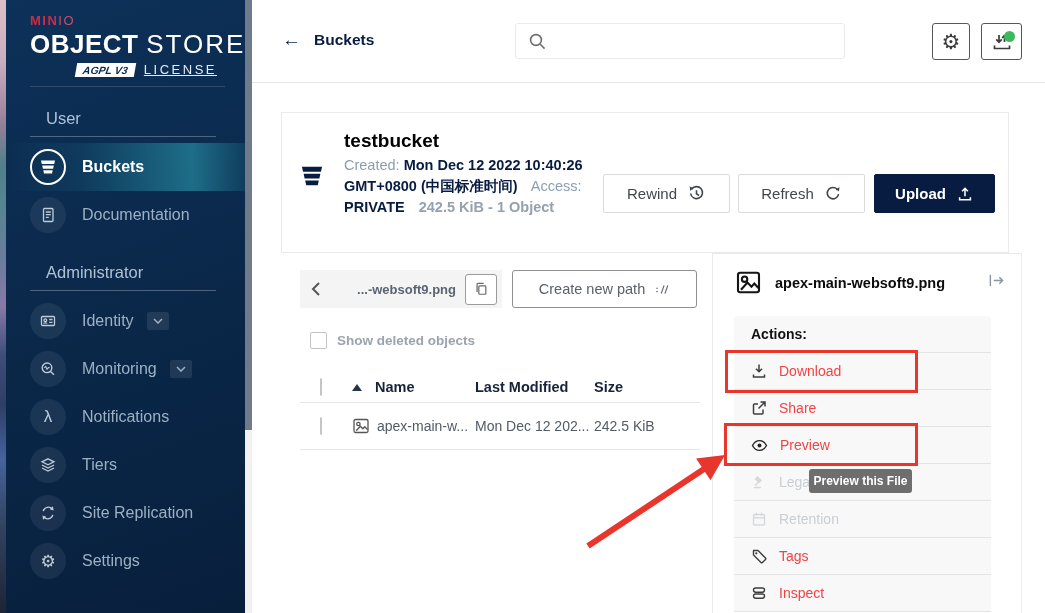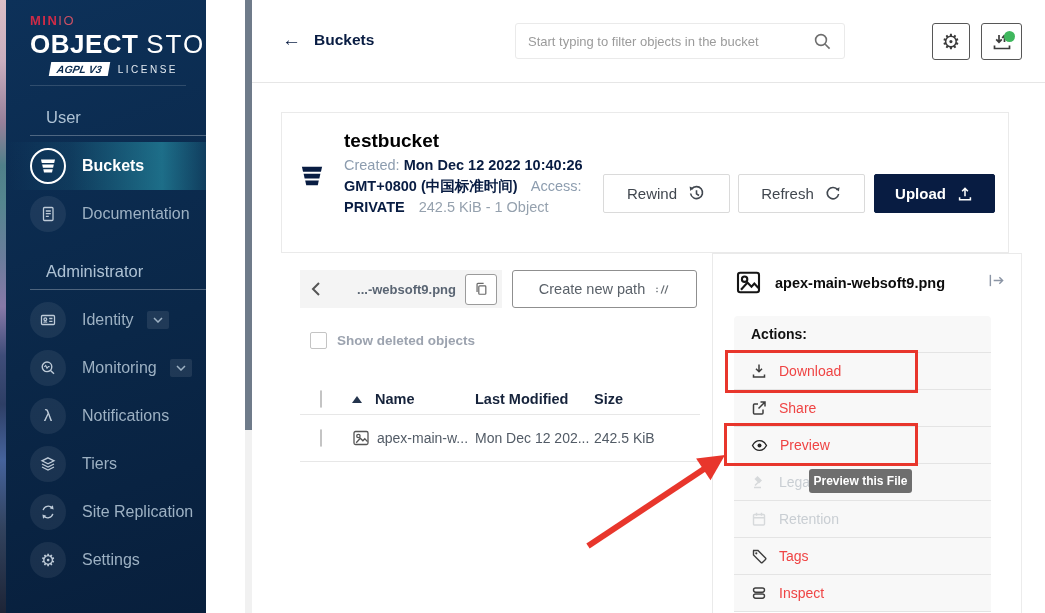--- a/index.html
+++ b/index.html
@@ -6,32 +6,32 @@
   html,body { width:1045px; height:613px; overflow:hidden; background:#fff;
               font-family:"Liberation Sans", sans-serif; }
   .screen { position:relative; width:1045px; height:613px; background:#fff; overflow:hidden; }
 
   
   .bg-sliver { position:absolute; left:0; top:0; width:6px; height:613px;
     background:linear-gradient(180deg,#dcbfc6 0%,#c9aebf 10%,#97809a 20%,#50808a 27%,#55868f 33%,
       #6a7d9c 42%,#8779a8 50%,#3f4d79 58%,#2e3f66 66%,#45639c 75%,#32435f 86%,#1d2436 100%); }
 
   
-  .sidebar { position:absolute; left:6px; top:0; width:200px; height:613px;
+  .sidebar { position:absolute; left:6px; top:0; width:239px; height:613px;
     background:linear-gradient(160deg,#0d3159 0%,#0a2748 55%,#081f3c 100%); overflow:hidden; }
   .logo-block { padding:13px 20px 0 24px; }
   .brand-minio { font-size:13px; font-weight:800; letter-spacing:1.5px; color:#cf2b47; }
   .brand-minio .io { font-weight:400; color:#c95064; }
   .brand-title { font-size:26px; color:#fff; letter-spacing:.5px; margin-top:1px; white-space:nowrap; }
   .brand-title .bold { font-weight:800; }
   .brand-title .light { font-weight:300; letter-spacing:2px; }
   .license-row { display:flex; justify-content:flex-end; align-items:center; gap:9px; margin-top:2px; padding-right:8px; }
   .agpl { background:#fff; transform:skewX(-10deg); font-style:italic; font-weight:800;
           font-size:10.5px; color:#0a2b4f; padding:1px 7px; }
-  .license-text { color:#e4ebf2; font-size:10px; letter-spacing:2.5px; font-weight:300; }
+  .license-text { color:#e4ebf2; font-size:13px; letter-spacing:2.5px; font-weight:300;text-decoration:underline; }
   .logo-divider { border-bottom:1px solid rgba(255,255,255,.15); margin-top:9px; }
 
   .section-title { color:#aec2d4; font-size:16.5px; font-weight:400; margin:22px 0 8px; padding-left:40px; }
   .section-title.admin { margin-top:24px; }
   .section-underline { border-bottom:1px solid rgba(255,255,255,.28); width:186px; margin:0 0 6px 24px; }
 
   .nav-item { display:flex; align-items:center; height:48px; padding-left:24px; cursor:pointer; }
   .nav-item.selected { background:linear-gradient(90deg,rgba(12,49,88,0) 0%,rgba(44,165,184,.12) 32%,
       rgba(44,165,184,.55) 78%, rgba(44,165,184,.15) 100%); }
   .nav-icon { width:36px; height:36px; min-width:36px; border-radius:50%;
@@ -66,21 +66,21 @@
 
   
   .bucket-card { position:absolute; left:281px; top:112px; width:728px; height:141px;
       border:1px solid #eaeaea; background:#fff; }
   .bucket-icon-big { position:absolute; left:17px; top:50px; }
   .bucket-title { position:absolute; left:62px; top:17px; font-size:19px; font-weight:700; color:#000000; }
   .bucket-meta { position:absolute; left:62px; top:42px; width:302px; font-size:14.5px;
       line-height:21px; color:#8d9daf; }
   .meta-label { color:#8d9daf; }
   .meta-value { color:#081C42; font-weight:700; }
-  .meta-usage { color:#95a1ae; font-weight:400; }
+  .meta-usage { color:#95a1ae; font-weight:700; }
   .gap-s { display:inline-block; width:10px; }
   .card-btn { position:absolute; top:61px; height:39px; border:1px solid #dadada; border-radius:2px;
       background:#fff; color:#41474f; font-size:15px; display:flex; align-items:center;
       justify-content:center; gap:10px; cursor:pointer; }
   .rewind-btn { left:321px; width:127px; }
   .refresh-btn { left:456px; width:127px; }
   .upload-btn { left:592px; width:121px; background:#081C42; border:1px solid #081C42;
       color:#fff; font-weight:600; }
 
   
@@ -93,21 +93,21 @@
       border-radius:3px; margin-right:5px; display:flex; align-items:center; justify-content:center; cursor:pointer; }
   .create-path-btn { position:absolute; left:512px; top:270px; width:185px; height:38px;
       border:1px solid #8f8f8f; border-radius:3px; background:#fff; color:#5a6169; font-size:14.5px;
       display:flex; align-items:center; justify-content:center; gap:9px; cursor:pointer; }
 
   .show-deleted { position:absolute; left:310px; top:332px; display:flex; align-items:center; gap:10px; }
   .checkbox { width:17px; height:17px; border:1px solid #c4c4c4; border-radius:2px; background:#fff; }
   .show-deleted-label { color:#9CA3AF; font-size:13.5px; font-weight:700; }
 
   
-  .obj-table { position:absolute; left:300px; top:384px; width:400px; font-size:14px; }
+  .obj-table { position:absolute; left:300px; top:372px; width:400px; font-size:14px; }
   .t-head { display:flex; align-items:center; height:31px; border-bottom:1px solid #e7e7e7; }
   .t-row  { display:flex; align-items:center; height:47px; border-bottom:1px solid #e7e7e7; cursor:pointer; }
   .col-check { width:52px; padding-left:20px; }
   .col-name  { width:123px; display:flex; align-items:center; gap:7px; }
   .col-mod   { width:119px; }
   .col-size  { flex:1; }
   .t-head .hlabel { font-weight:700; font-size:14.5px; color:#16233b; }
   .sort-tri { width:0; height:0; border-left:5px solid transparent; border-right:5px solid transparent;
       border-bottom:7px solid #24344d; margin-right:6px; }
   .t-row .cell { color:#525b66; }
@@ -254,21 +254,20 @@
   <div class="side-scroll">
     <div class="side-scroll-thumb"></div>
   </div>
 
   <div class="back-btn">
     <span class="arrow">←</span>
     <span>Buckets</span>
   </div>
 
   <div class="search-box">
-    <input type="text" placeholder="Start typing to filter objects in the bucket" style="">
     <span style="display:flex;">
       <svg width="19" height="19" viewBox="0 0 19 19" fill="none" stroke="#6e6e6e" stroke-width="1.6">
         <circle cx="8" cy="8" r="5.4"></circle>
           <path d="M12.2,12.2 L16.6,16.6"></path>
         </svg>
     </span>
   </div>
 
   <div class="icon-btn gear-btn">
     <span>⚙</span>

